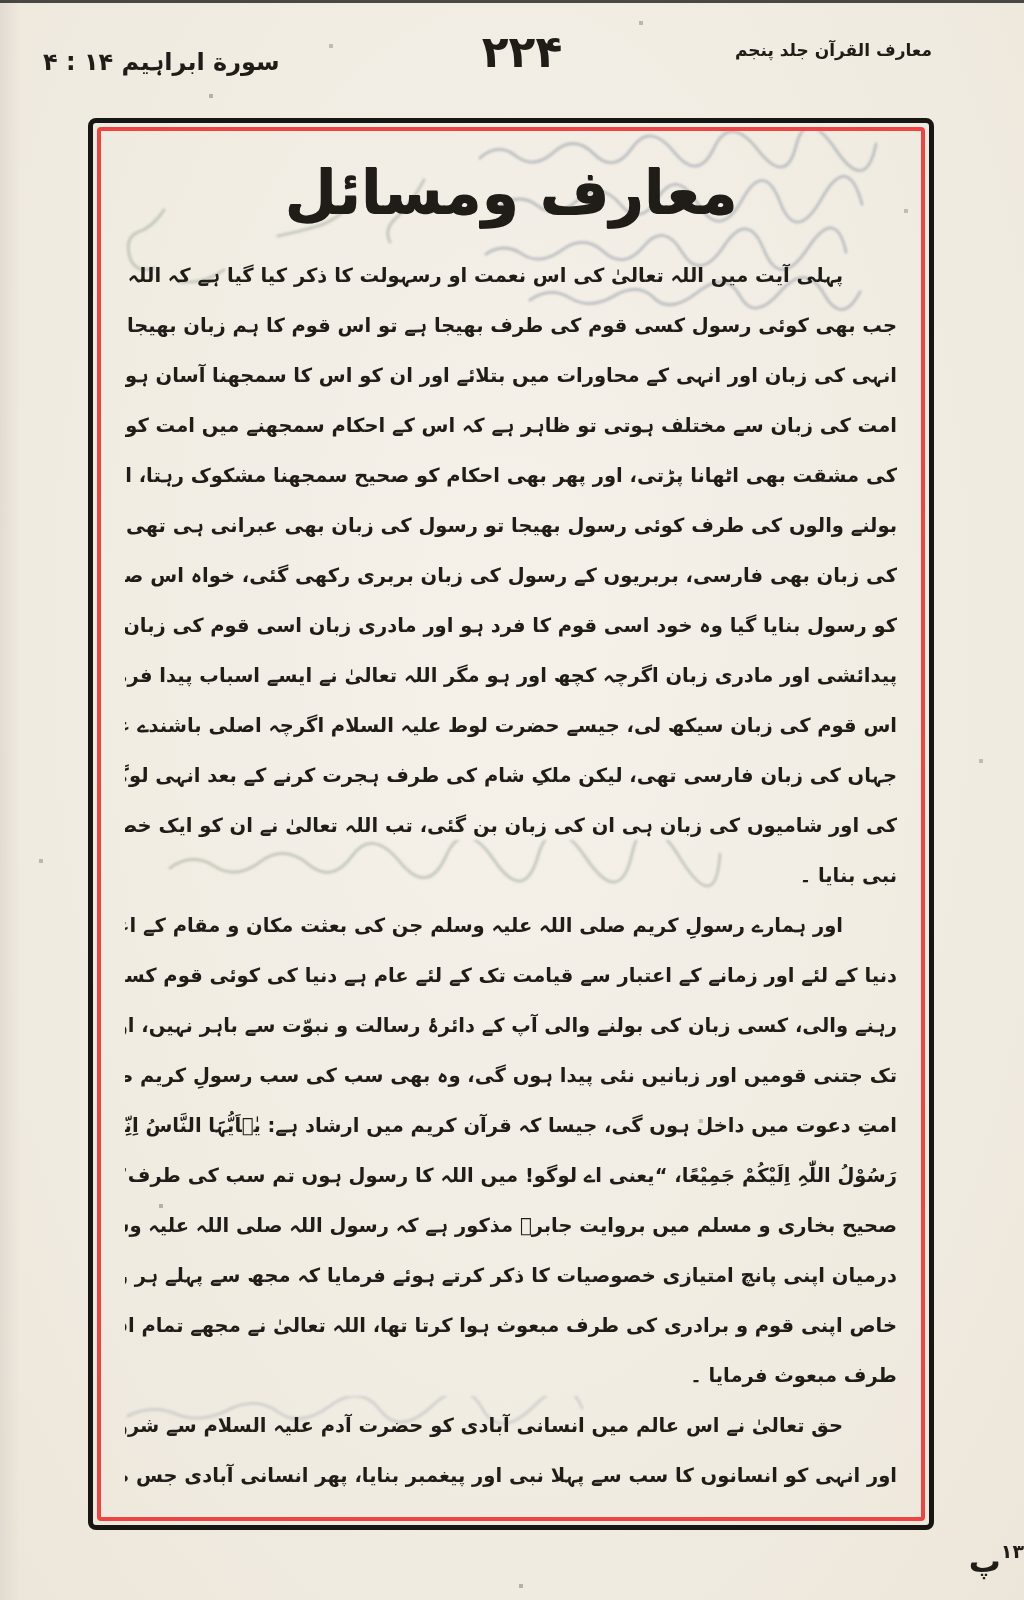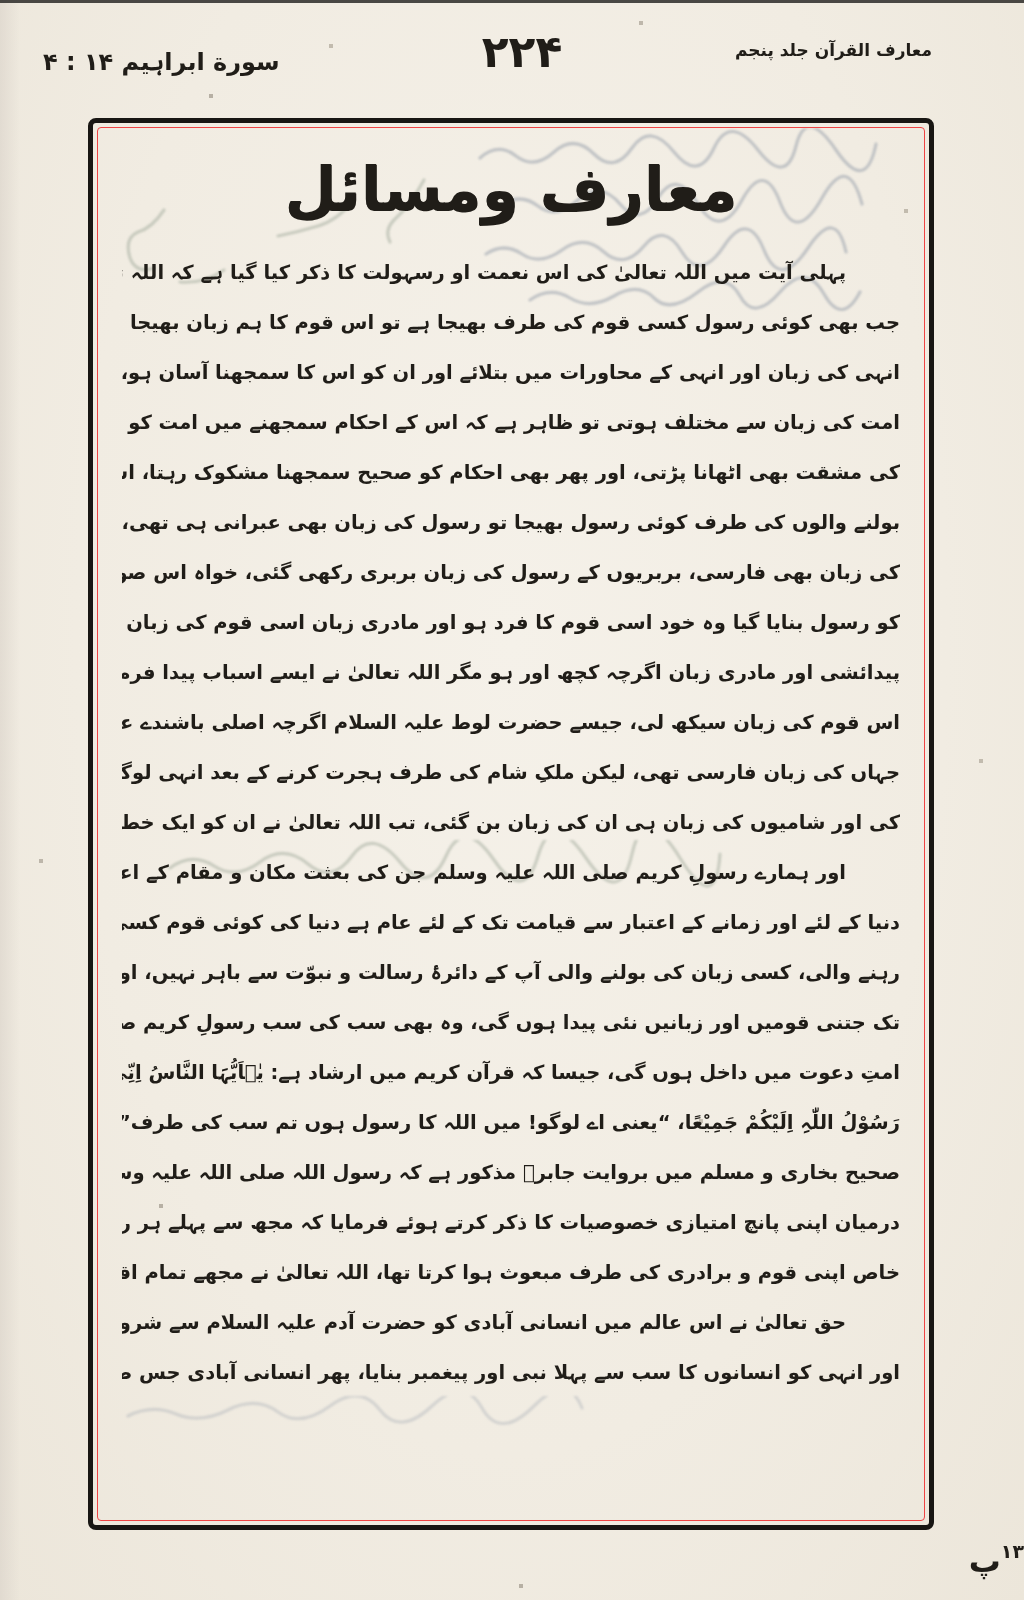--- a/index.html
+++ b/index.html
@@ -20,21 +20,21 @@
   
   .runhead-right{position:absolute;top:40px;right:92px;font-size:17px;font-weight:600;
     letter-spacing:0;white-space:nowrap;}
   .runhead-num{position:absolute;top:26px;left:462px;width:120px;text-align:center;
     font-size:44px;font-weight:700;}
   .runhead-left{position:absolute;top:48px;left:43px;font-size:24px;font-weight:600;white-space:nowrap;}
 
   
   .frame{position:absolute;left:88px;top:118px;width:846px;height:1412px;
     border:5px solid #181613;border-radius:8px;background:transparent;box-sizing:border-box;}
-  .frame-inner{position:absolute;inset:4px;border:1px solid #ef4444;border-radius:4px;box-sizing:border-box;
+  .frame-inner{position:absolute;inset:4px;border:4px solid #ef4444;border-radius:4px;box-sizing:border-box;
     padding:6px 24px 0 24px;overflow:hidden;}
 
   .main-title{
     text-align:center;font-size:60px;font-weight:800;line-height:1.5;
     margin:10px 0 14px 0;
     text-shadow:0.5px 0.5px 0 #201d18;
   }
 
   .body-text{direction:rtl;}
   .line{
@@ -101,29 +101,31 @@
         <div class="line">انہی کی زبان اور انہی کے محاورات میں بتلائے اور ان کو اس کا سمجھنا آسان ہو، اگر رسول کی زبان</div>
         <div class="line">امت کی زبان سے مختلف ہوتی تو ظاہر ہے کہ اس کے احکام سمجھنے میں امت کو ترجمہ کرنے کرانے</div>
         <div class="line">کی مشقت بھی اٹھانا پڑتی، اور پھر بھی احکام کو صحیح سمجھنا مشکوک رہتا، اس لئے اگر عبرانی زبان</div>
         <div class="line">بولنے والوں کی طرف کوئی رسول بھیجا تو رسول کی زبان بھی عبرانی ہی تھی، فارسیوں کے رسول</div>
         <div class="line">کی زبان بھی فارسی، بربریوں کے رسول کی زبان بربری رکھی گئی، خواہ اس صورت سے کہ جس شخص</div>
         <div class="line">کو رسول بنایا گیا وہ خود اسی قوم کا فرد ہو اور مادری زبان اسی قوم کی زبان ہو، یا یہ کہ اس کی</div>
         <div class="line">پیدائشی اور مادری زبان اگرچہ کچھ اور ہو مگر اللہ تعالیٰ نے ایسے اسباب پیدا فرمائے کہ اس نے</div>
         <div class="line">اس قوم کی زبان سیکھ لی، جیسے حضرت لوط علیہ السلام اگرچہ اصلی باشندے عراق کے تھے،</div>
         <div class="line">جہاں کی زبان فارسی تھی، لیکن ملکِ شام کی طرف ہجرت کرنے کے بعد انہی لوگوں میں شادی</div>
         <div class="line">کی اور شامیوں کی زبان ہی ان کی زبان بن گئی، تب اللہ تعالیٰ نے ان کو ایک خطۂ شام کا</div>
+        <div class="line p-last">نبی بنایا ۔</div>
         <div class="line p-first">اور ہمارے رسولِ کریم صلی اللہ علیہ وسلم جن کی بعثت مکان و مقام کے اعتبار سے پوری</div>
         <div class="line">دنیا کے لئے اور زمانے کے اعتبار سے قیامت تک کے لئے عام ہے دنیا کی کوئی قوم کسی ملک کی</div>
         <div class="line">رہنے والی، کسی زبان کی بولنے والی آپ کے دائرۂ رسالت و نبوّت سے باہر نہیں، اور قیامت</div>
         <div class="line">تک جتنی قومیں اور زبانیں نئی پیدا ہوں گی، وہ بھی سب کی سب رسولِ کریم صلی اللہ علیہ وسلم کی</div>
         <div class="line">امتِ دعوت میں داخل ہوں گی، جیسا کہ قرآن کریم میں ارشاد ہے: یٰۤاَیُّہَا النَّاسُ اِنِّیْ</div>
         <div class="line">رَسُوْلُ اللّٰہِ اِلَیْکُمْ جَمِیْعًا، “یعنی اے لوگو! میں اللہ کا رسول ہوں تم سب کی طرف” اور</div>
         <div class="line">صحیح بخاری و مسلم میں بروایت جابرؓ مذکور ہے کہ رسول اللہ صلی اللہ علیہ وسلم نے تمام انبیاء کے</div>
         <div class="line">درمیان اپنی پانچ امتیازی خصوصیات کا ذکر کرتے ہوئے فرمایا کہ مجھ سے پہلے ہر رسول و نبی</div>
         <div class="line">خاص اپنی قوم و برادری کی طرف مبعوث ہوا کرتا تھا، اللہ تعالیٰ نے مجھے تمام اقوام بنی آدم کی</div>
+        <div class="line p-last">طرف مبعوث فرمایا ۔</div>
         <div class="line p-first">حق تعالیٰ نے اس عالم میں انسانی آبادی کو حضرت آدم علیہ السلام سے شروع فرمایا،</div>
         <div class="line p-last">اور انہی کو انسانوں کا سب سے پہلا نبی اور پیغمبر بنایا، پھر انسانی آبادی جس طرح اپنی عمرانی</div>
       </div>
   </div>
 </div>
 
 <div class="quire">
   <span class="quire-digits">۱۳</span><span class="quire-letter">پ</span>
 </div>
 

